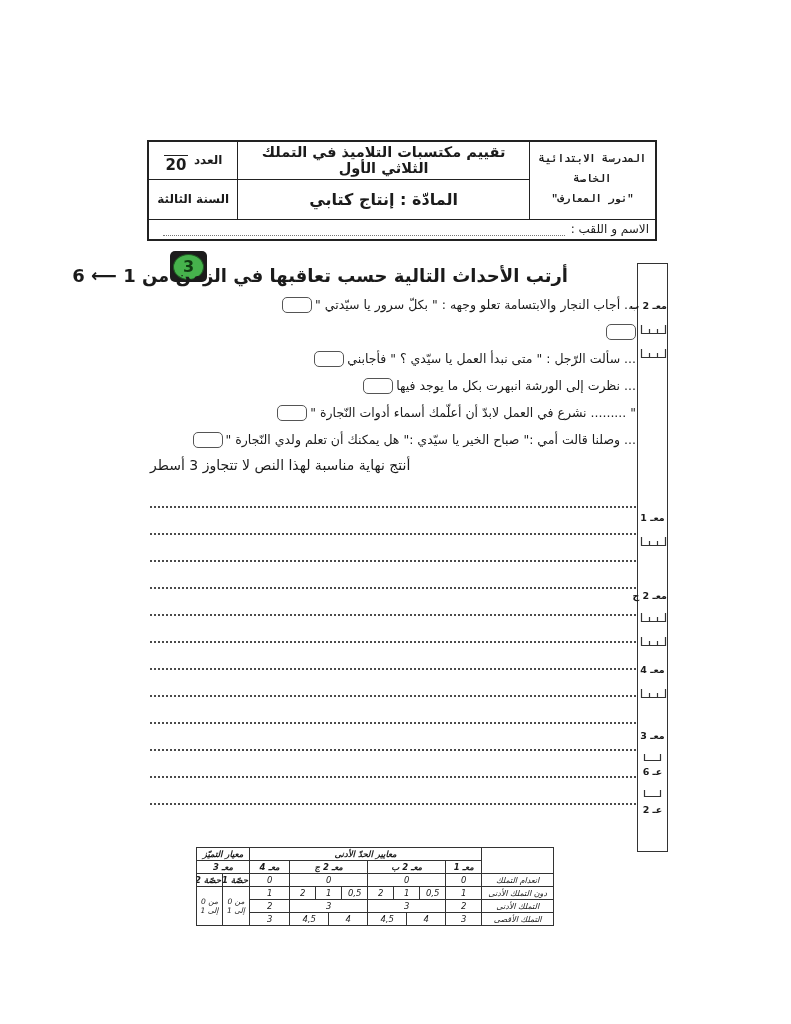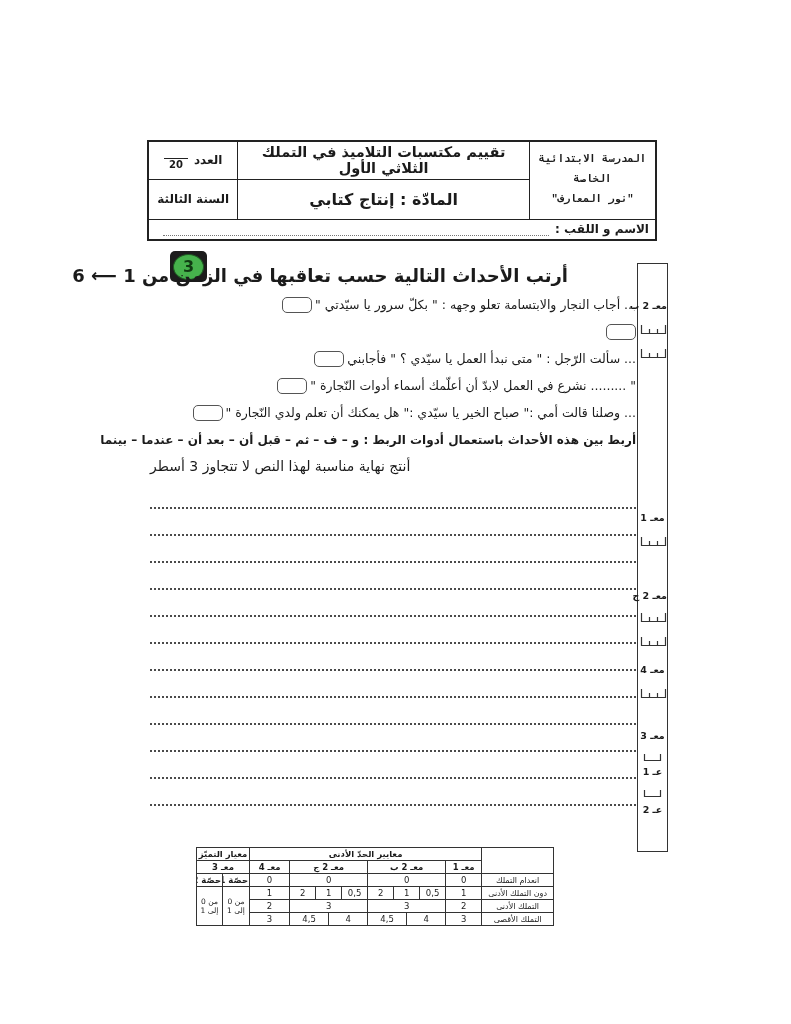--- a/index.html
+++ b/index.html
@@ -17,24 +17,24 @@
   }
   .hdr-table td { border:1px solid #222; vertical-align:middle; }
   .cell-school { width:127px; text-align:center; font-size:10.5px; font-weight:bold; line-height:1.9; padding:4px 2px;font-family:Liberation Mono, monospace; }
   .cell-title  { width:293px; text-align:center; font-size:14.5px; font-weight:bold; height:38px; letter-spacing:.5px; }
   .cell-subject{ text-align:center; font-size:16px; font-weight:bold; height:40px; letter-spacing:.5px; }
   .cell-score  { width:90px; text-align:center; font-size:12px; font-weight:bold; }
   .cell-grade  { text-align:center; font-size:12px; font-weight:bold; }
   .score-wrap { display:inline-flex; align-items:center; gap:6px; direction:rtl; }
   .fraction { display:inline-block; text-align:center; }
   .fraction .num { display:block; width:24px; height:9px; border-bottom:1.2px solid #222; }
-  .fraction .den { display:block; font-size:10px; font-weight:bold; }
+  .fraction .den { display:block; font-size:15px; font-weight:bold; }
   .cell-name { height:21px; padding:2px 6px; }
   .name-row { display:flex; direction:rtl; align-items:flex-end; gap:6px; }
-  .name-label { font-size:12px; font-weight:bold; white-space:nowrap; }
+  .name-label { font-size:12px; font-weight:normal; white-space:nowrap; }
   .name-dots { flex:1; border-bottom:1.5px dotted #777; height:12px; margin-left:8px; }
 
   
   .badge {
     position:absolute; left:170px; top:251px; width:37px; height:31px;
     background:#1c1c1c; border-radius:5px;
     display:flex; align-items:center; justify-content:center;
   }
   .badge-inner {
     width:31px; height:26px; border-radius:50%;
@@ -78,21 +78,21 @@
   }
   .score-col .sicon { position:absolute; left:2px; }
 
   
   .rubric {
     position:absolute; left:196px; top:847px; width:357px;
     border-collapse:collapse; direction:rtl; table-layout:fixed;
   }
   .rubric td {
     border:1px solid #333; text-align:center; vertical-align:middle;
-    font-size:8.5px; padding:0 1px; height:13px; overflow:hidden; white-space:nowrap;
+    font-size:8.5px; padding:0 1px; height:13px; overflow:hidden; white-space:nowrap;font-style:italic;
   }
   .rubric td.hd { font-weight:bold; }
   .rubric td.rowlab { font-size:8px; text-align:center; }
   .rubric td.range { font-size:7.5px; white-space:normal; line-height:1.25; }
 </style>
 </head>
 <body>
 
 <div class="page">
 
@@ -141,29 +141,32 @@
       <span class="checkbox"></span>
     </div>
     <div class="item">
       <span class="checkbox"></span>
     </div>
     <div class="item">
       <span class="txt">... سألت الرّجل : " متى نبدأ العمل يا سيّدي ؟ " فأجابني</span>
       <span class="checkbox"></span>
     </div>
     <div class="item">
+      <span class="txt">... نظرت إلى الورشة انبهرت بكل ما يوجد فيها</span>
+      <span class="checkbox"></span>
+    </div>
+    <div class="item">
       <span class="txt">" ......... نشرع في العمل لابدّ أن أعلّمك أسماء أدوات النّجارة "</span>
       <span class="checkbox"></span>
     </div>
     <div class="item">
       <span class="txt">... وصلنا قالت أمي :" صباح الخير يا سيّدي :" هل يمكنك أن تعلم ولدي النّجارة "</span>
       <span class="checkbox"></span>
     </div>
 
-    <div class="connectors">أربط بين هذه الأحداث باستعمال أدوات الربط : و – ف – ثم – قبل أن – بعد أن – عندما – بينما</div>
     <div class="ending">أنتج نهاية مناسبة لهذا النص لا تتجاوز 3 أسطر</div>
 
     <div class="wlines">
       <div class="wline"></div>
       <div class="wline"></div>
       <div class="wline"></div>
       <div class="wline"></div>
       <div class="wline"></div>
       <div class="wline"></div>
       <div class="wline"></div>
@@ -199,21 +202,21 @@
 
     <div class="slabel" style="top:400px">معـ 4</div>
     <svg class="sicon" style="top:424px" width="27" height="11">
         <path d="M1.5 1 V10 M9.5 5 V10 M17.5 5 V10 M25.5 1 V10 M1.5 9.5 H25.5" stroke="#333" stroke-width="1.2" fill="none"></path>
       </svg>
 
     <div class="slabel" style="top:466px">معـ 3</div>
     <svg class="sicon" style="top:488px; left:5px" width="19" height="10">
         <path d="M1.5 2 V9 M17.5 2 V9 M1.5 8.5 H17.5" stroke="#333" stroke-width="1.2" fill="none"></path>
       </svg>
-    <div class="slabel" style="top:502px">عـ 1</div>
+    <div class="slabel" style="top:502px">عـ 6</div>
     <svg class="sicon" style="top:524px; left:5px" width="19" height="10">
         <path d="M1.5 2 V9 M17.5 2 V9 M1.5 8.5 H17.5" stroke="#333" stroke-width="1.2" fill="none"></path>
       </svg>
     <div class="slabel" style="top:540px">عـ 2</div>
   </div>
 
   <table class="rubric">
     <colgroup>
       <col style="width:72px">
         <col style="width:36px">

